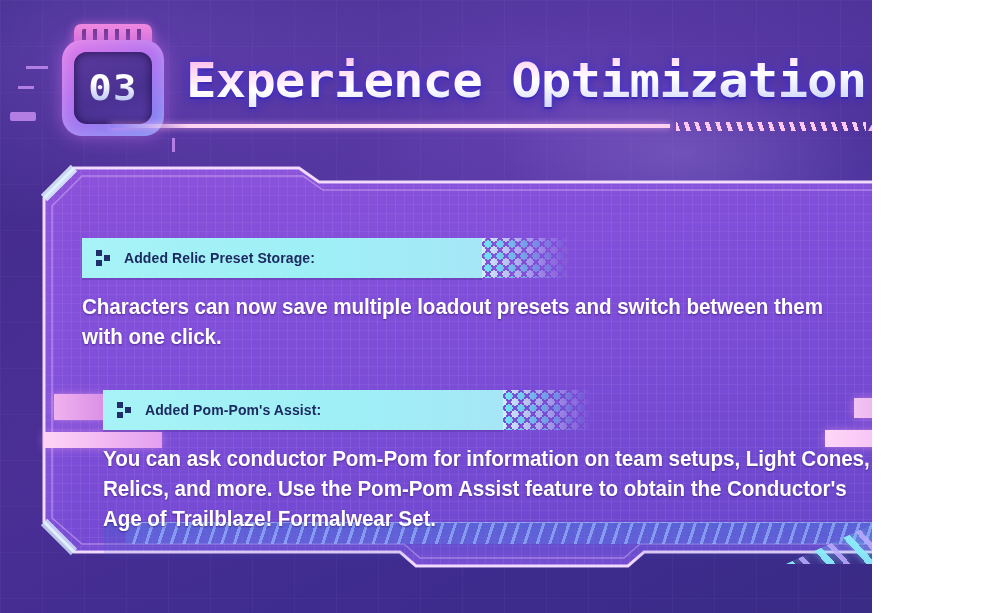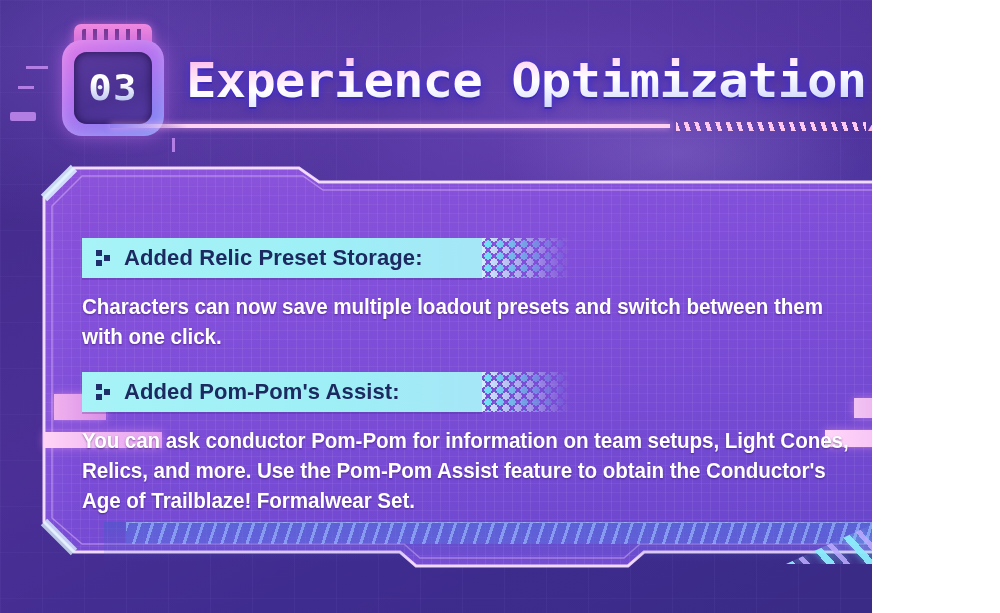--- a/index.html
+++ b/index.html
@@ -205,37 +205,37 @@
     position:relative; width:16px; height:16px; margin-left:14px; margin-right:12px;
     flex:0 0 16px;
   }
   .bullet i{ position:absolute; background:#1f2f6b; display:block; }
   .bullet i:nth-child(1){ left:0;  top:0;   width:6px; height:6px; }
   .bullet i:nth-child(2){ left:0;  top:10px;width:6px; height:6px; }
   .bullet i:nth-child(3){ left:8px; top:5px; width:6px; height:6px; }
 
   .head-text{
     font-family:"Liberation Sans", sans-serif;
-    font-size:22px; font-weight:bold; color:#1d2a60;
+    font-size:14px; font-weight:bold; color:#1d2a60;
     letter-spacing:.1px; white-space:nowrap;
   }
 
   .body-text{
     margin:14px 0 0 38px;
     width:800px;
     font-family:"Liberation Sans", sans-serif;
     font-size:21.5px; line-height:30px; font-weight:bold;
     color:#ffffff;
     letter-spacing:-.1px;
     text-shadow:0 1px 2px rgba(40,10,90,.55);
     transform:scaleX(.96); transform-origin:left top;
   }
 
   .blk1{ position:absolute; left:0; top:70px; }
-  .blk2{ position:absolute; left:0; top:204px; }
+  .blk2{ position:absolute; left:0; top:222px;padding-left:21px; }
 </style>
 </head>
 <body>
 
 <div id="stage">
   <div id="bg-grid"></div>
   <div id="bg-glow"></div>
 
   <div id="header">
 

